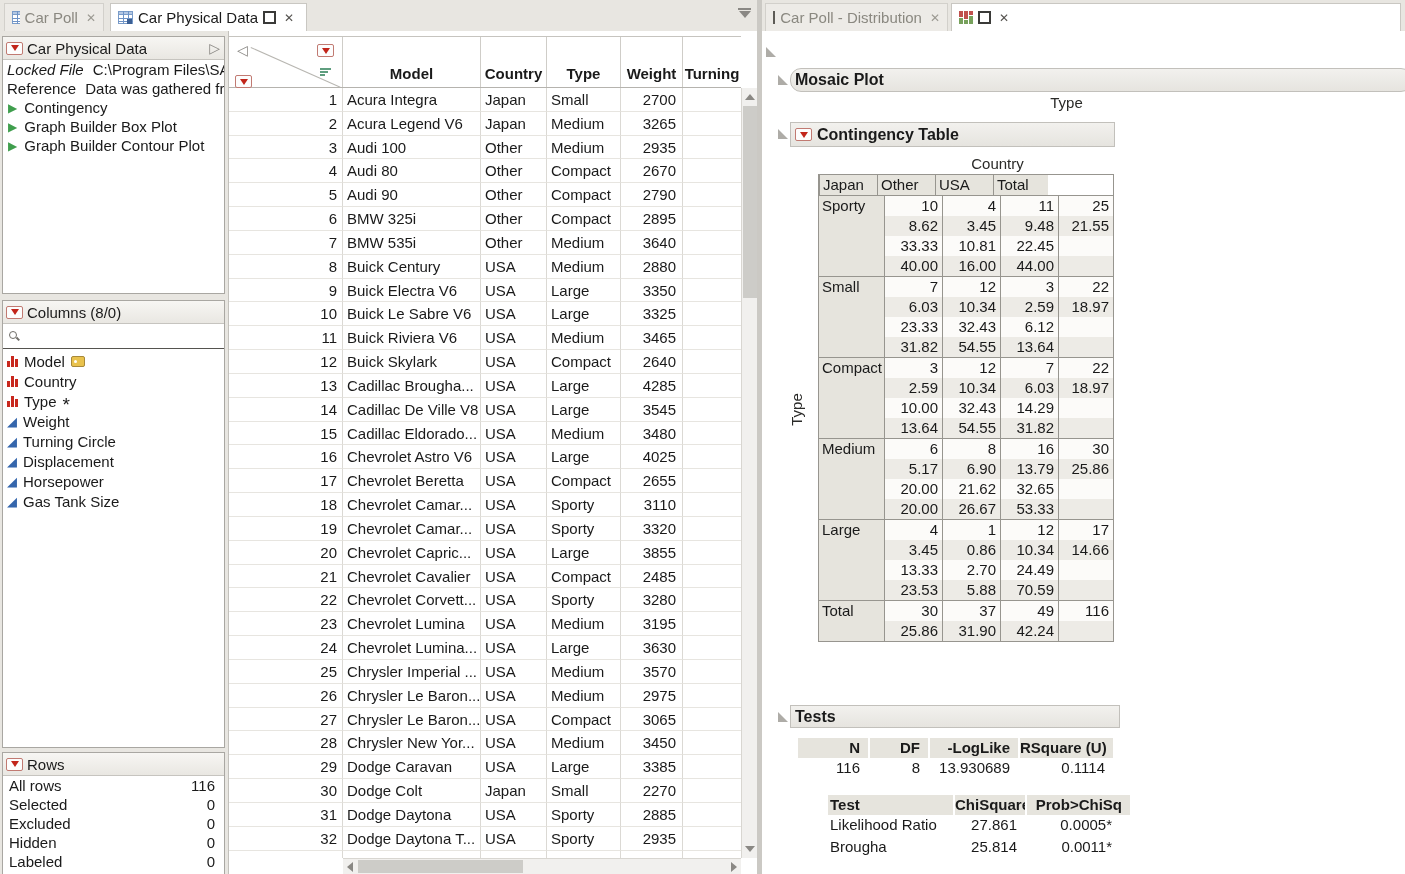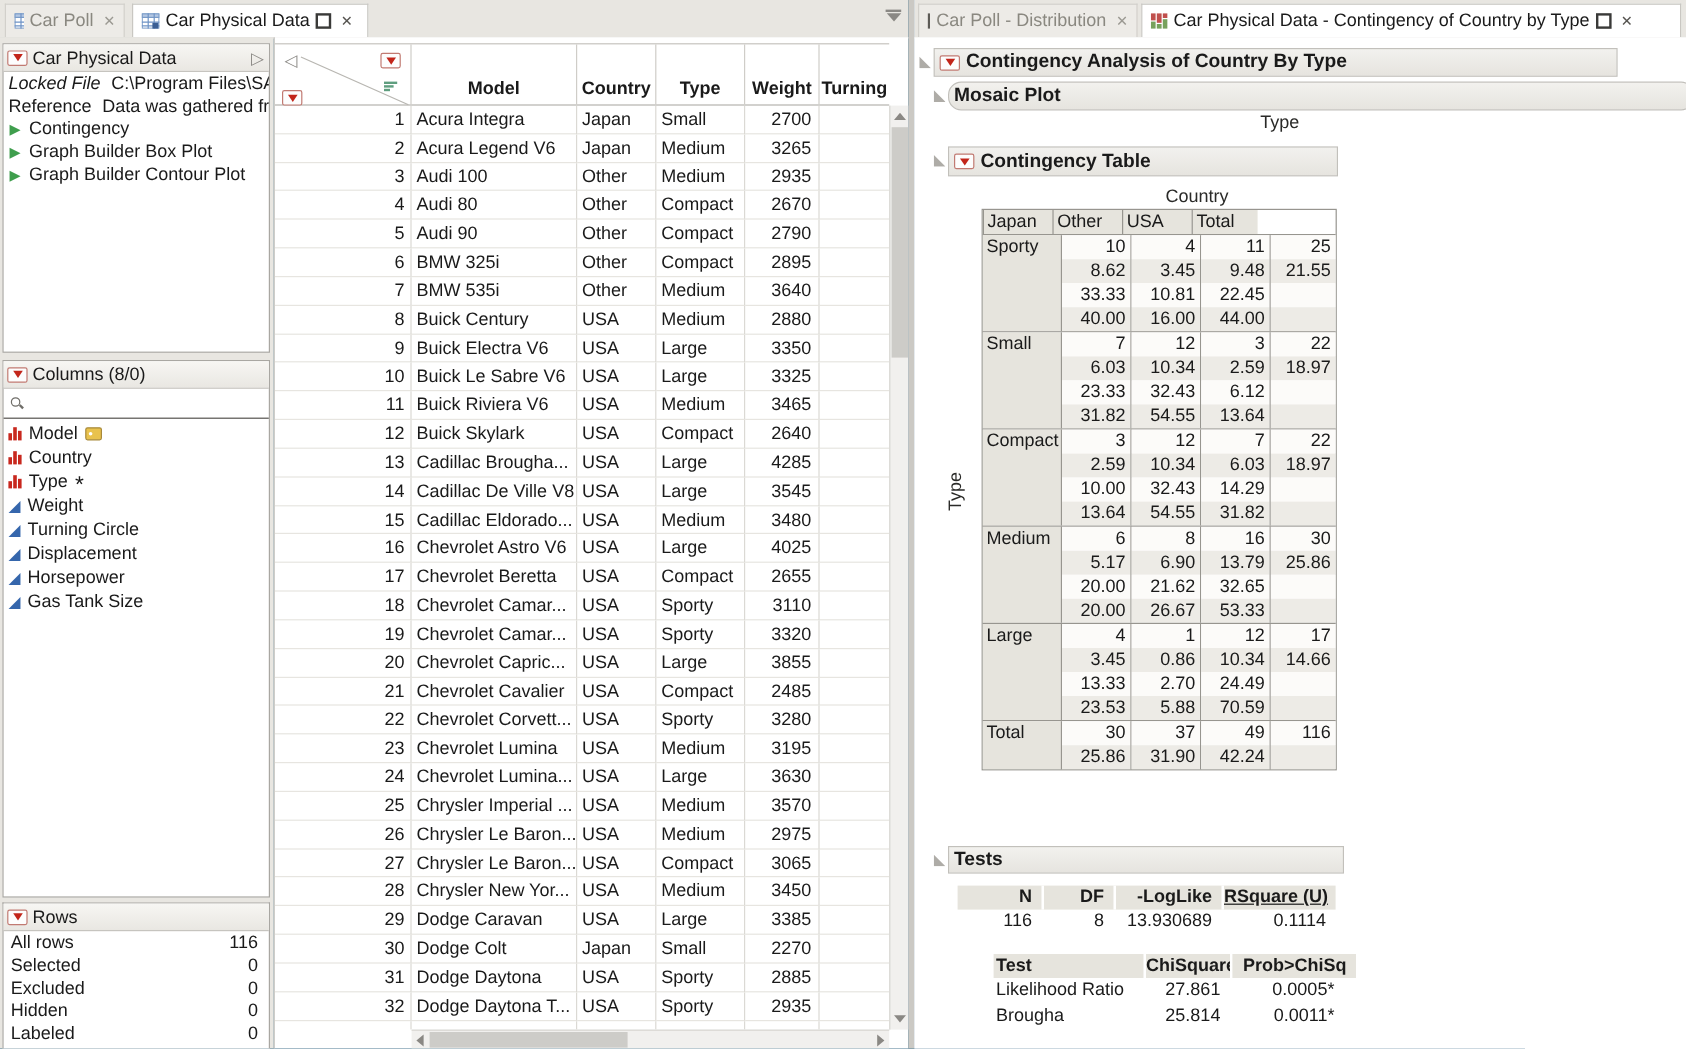--- a/index.html
+++ b/index.html
@@ -592,35 +592,28 @@
       </div>
       <div class="tab active" style="left:189px;width:450px;">
         <svg width="14" height="13">
             <rect x="0" y="0" width="4" height="6" fill="#c0504d"></rect>
             <rect x="0" y="7" width="4" height="6" fill="#77a15c"></rect>
             <rect x="5" y="0" width="4" height="8" fill="#c0504d"></rect>
             <rect x="5" y="9" width="4" height="4" fill="#77a15c"></rect>
             <rect x="10" y="0" width="4" height="4" fill="#c0504d"></rect>
             <rect x="10" y="5" width="4" height="8" fill="#77a15c"></rect>
           </svg>
-        <span>Car Physical Data - Contingency of Country by Type</span>
         <span class="restore-box"></span>
         <span class="x">✕</span>
       </div>
     </div>
 
     <div class="report">
 
       <span class="disc" style="position:absolute;left:4px;top:16px;"></span>
-      <div class="obar" style="left:16px;top:9px;width:570px;">
-        <span class="rtbtn">
-            <i></i>
-          </span>
-        <span class="t1">Contingency Analysis of Country By Type</span>
-      </div>
 
       <span class="disc" style="position:absolute;left:16px;top:44px;"></span>
       <div class="obar" style="left:28px;top:37px;width:622px;border-radius:11px;">
         <span class="t1">Mosaic Plot</span>
       </div>
       <div class="axis-label" style="left:28px;top:63px;width:553px;">Type</div>
 
       <span class="disc" style="position:absolute;left:16px;top:98px;"></span>
       <div class="obar" style="left:28px;top:91px;width:325px;height:25px;">
         <span class="rtbtn">
@@ -797,21 +790,21 @@
 
       <span class="disc" style="position:absolute;left:16px;top:681px;"></span>
       <div class="obar" style="left:28px;top:674px;width:330px;height:23px;">
         <span class="t1">Tests</span>
       </div>
       <div class="mini t1tbl" style="left:36px;top:707px;" id="tests-summary">
           <div class="r hd">
             <div class="c" style="width: 70px;">N</div>
             <div class="c" style="width: 60px;">DF</div>
             <div class="c" style="width: 90px;">-LogLike</div>
-            <div class="c" style="width: 95px; text-decoration: underline;">RSquare (U)</div>
+            <div class="c" style="width: 95px;">RSquare (U)</div>
           </div>
           <div class="r">
             <div class="c" style="width: 70px;">116</div>
             <div class="c" style="width: 60px;">8</div>
             <div class="c" style="width: 90px;">13.930689</div>
             <div class="c" style="width: 95px;">0.1114</div>
           </div>
         </div>
       <div class="mini t2" style="left:38px;top:764px;" id="tests-table">
           <div class="r hd">

